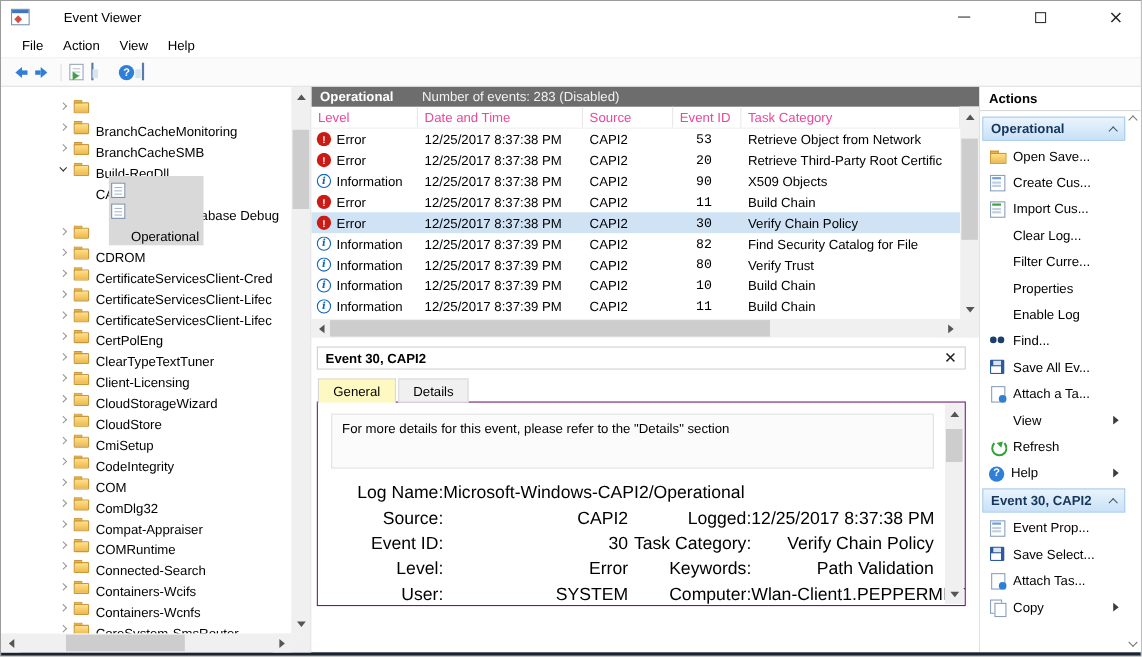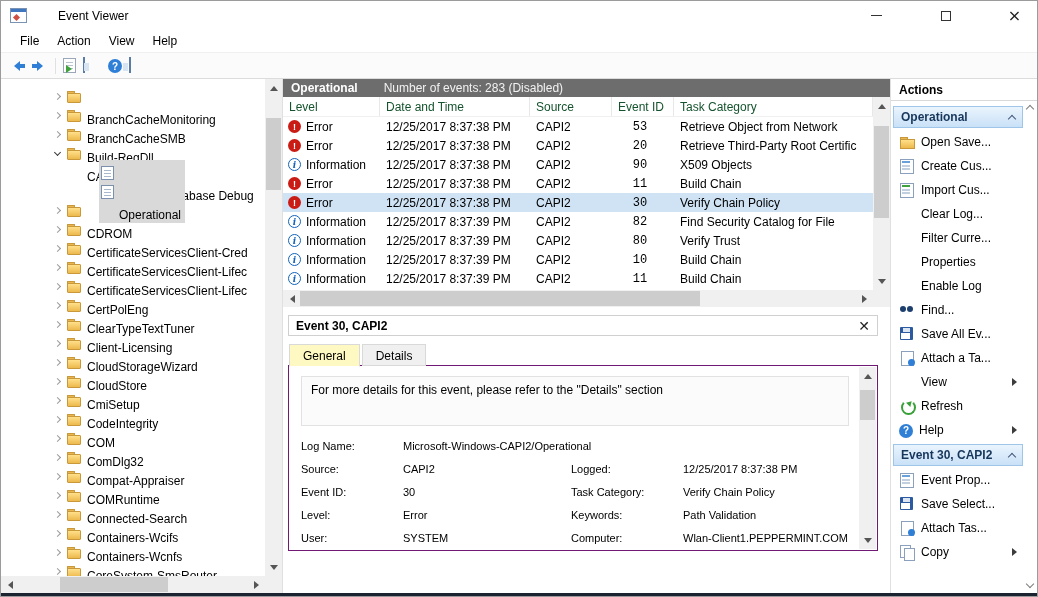--- a/index.html
+++ b/index.html
@@ -81,21 +81,21 @@
   .sb-corner { position:absolute; right:0; bottom:0; width:17px; height:17px; background:#f0f0f0; }
 
   
   .center-panel { flex:1; min-width:0; display:flex; flex-direction:column; background:#fff; border-right:1px solid #e0e0e0; }
   .center-header { height:18px; flex:none; background:#6d6d6d; color:#fff; display:flex; align-items:center; padding-left:8px; }
   .center-header .lt { font-weight:bold; font-size:12px; }
   .center-header .ls { margin-left:26px; font-size:12px; color:#f2f2f2; }
 
   .table-area { height:193px; flex:none; position:relative; }
   .col-headers { position:absolute; top:0; left:0; right:17px; height:20px; display:grid; grid-template-columns:97px 150px 82px 62px 1fr; border-bottom:1px solid #f0f0f0; }
-  .col-h { padding:3px 6px 0 6px; font-size:12px; color:#14532d; border-right:1px solid #e8e8e8; white-space:nowrap; overflow:hidden; }
+  .col-h { padding:3px 6px 0 6px; font-size:12px; color:#ec4899; border-right:1px solid #e8e8e8; white-space:nowrap; overflow:hidden; }
   .rows-viewport { position:absolute; top:20px; left:0; right:17px; bottom:0; overflow:hidden; }
   .event-row { height:19px; display:grid; grid-template-columns:97px 150px 82px 62px 1fr; align-items:center; white-space:nowrap; }
   .event-row.selected { background:#cfe3f5; }
   .cell { padding:0 6px; overflow:hidden; font-size:12px; }
   .cell.eid { text-align:center; padding-right:12px;font-family:Liberation Mono, monospace; }
   .cell.level { display:flex; align-items:center; gap:5px; padding-left:5px; }
   .lvl-ic { width:13px; height:13px; border-radius:50%; flex:none; display:inline-flex; align-items:center; justify-content:center; font-size:9px; font-weight:bold; }
   .ic-error { background:#ca1b14; color:#fff; }
   .ic-error::before { content:"!"; }
   .ic-information { background:#fff; border:1px solid #1263ba; color:#1263ba; }
@@ -108,21 +108,21 @@
   .detail-pane { flex:1; min-height:0; margin:0 12px 42px 5px; display:flex; flex-direction:column; }
   .detail-titlebar { height:21px; flex:none; border:1px solid #d0d0d0; background:#fff; display:flex; align-items:center; padding:0 7px; }
   .detail-title { font-weight:bold; font-size:12px; }
   .detail-close { margin-left:auto; font-size:14px; color:#222; line-height:14px; font-family:"DejaVu Sans",sans-serif; }
   .tabs { margin-top:8px; display:flex; flex:none; padding-left:1px; position:relative; z-index:2; }
   .tab { height:22px; padding:4px 13px 0 13px; font-size:12px; border:1px solid #d9d9d9; background:#f0f0f0; margin-right:2px; }
   .tab.active { background:#fef9c3; border-bottom-color:#fff; margin-bottom:-1px; height:23px; }
   .detail-content { flex:1; min-height:0; border:1px solid #701a75; background:#fff; position:relative; padding:10px 28px 0 12px; overflow:hidden; margin-top:-1px; }
   .message-box { height:50px; border:1px solid #e2e2e2; background:#fbfbfb; padding:6px 9px; font-size:12px; overflow:hidden; }
   .fields { margin-top:14px; }
-  .field-row { display:flex; height:23px; font-size:11px; white-space:nowrap; }
+  .field-row { display:flex; height:23px; font-size:16px; white-space:nowrap;text-align:right; }
   .fl { width:102px; flex:none; }
   .fv { width:168px; flex:none; overflow:visible; }
   .fl2 { width:112px; flex:none; }
   .fv2 { flex:1; }
   .detail-vscroll { top:1px; right:1px; bottom:1px; }
 
   
   .actions-panel { width:146px; flex:none; display:flex; flex-direction:column; background:#fff; }
   .actions-title { height:22px; flex:none; line-height:22px; padding-left:8px; font-weight:bold; font-size:12px; border-bottom:1px solid #d9d9d9; }
   .actions-body { flex:1; position:relative; padding:3px 14px 0 2px; overflow:hidden; }

